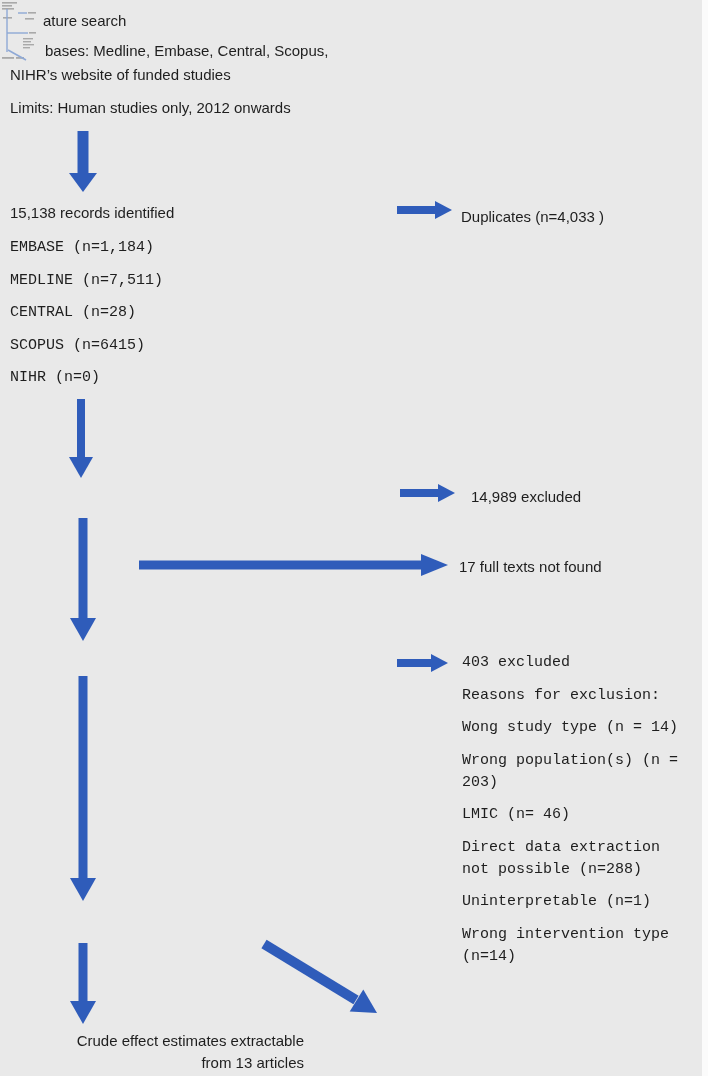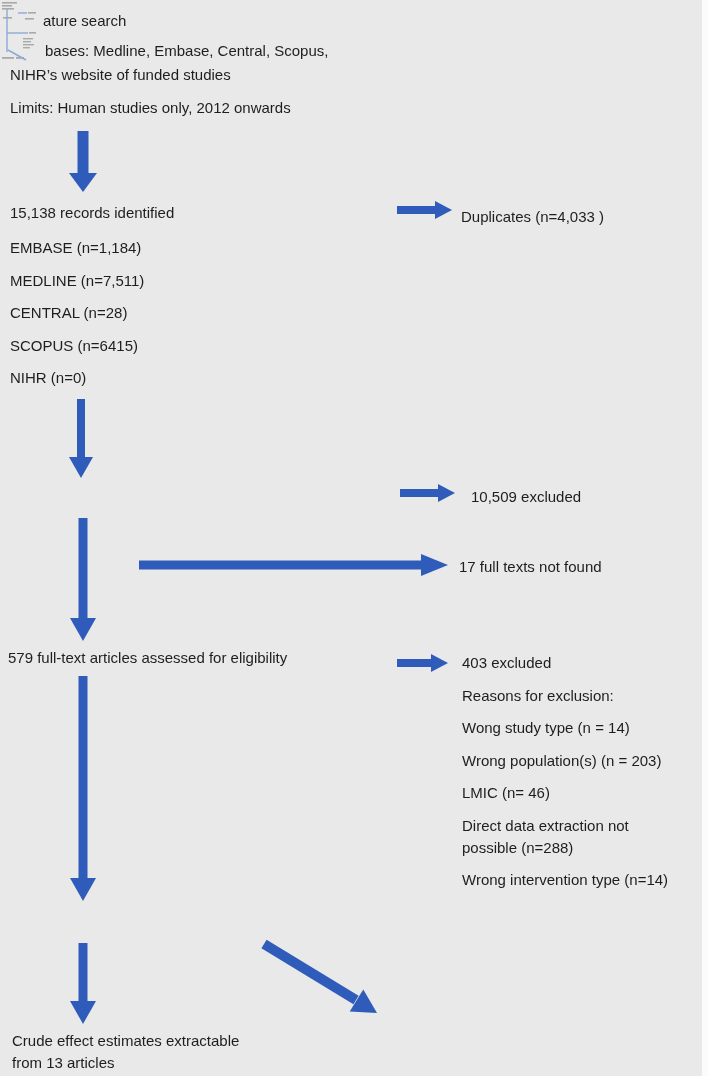--- a/index.html
+++ b/index.html
@@ -4,24 +4,24 @@
 <style>
   html,body { margin:0; padding:0; }
   body { width:708px; height:1076px; font-family:"Liberation Sans", sans-serif; }
   .canvas {
     position:relative; width:708px; height:1076px;
     background:#e9e9e9; color:#1e1e1e; overflow:hidden;
     font-size:15px; line-height:20px;
   }
   .t { position:absolute; white-space:nowrap; }
   .abs { position:absolute; }
-  .col { position:absolute; }
+  .col { position:absolute;font-family:Liberation Mono, monospace; }
   .col > div { line-height:22px; margin-bottom:10.5px; }
   .wrapcol { line-height:22px; }
-  .wrapcol span { display:block; }
+  .wrapcol span { display:block;text-align:right; }
   .edge-right { position:absolute; right:0; top:0; width:6px; height:1076px; background:#fbfbfb; }
   svg { display:block; }
   .art-gray { fill:#a9a9a9; }
 </style>
 </head>
 <body>
 
 <div class="canvas">
 
   <svg class="abs" style="left:0;top:0" width="44" height="64" viewBox="0 0 44 64">
@@ -71,46 +71,46 @@
 
   <svg class="abs" style="left:66px; top:399px" width="30" height="80">
     <line x1="15" y1="0" x2="15" y2="60" stroke-width="8" stroke="#2f5cba"></line>
     <polygon points="3,58 27,58 15,79" fill="#2f5cba"></polygon>
   </svg>
 
   <svg class="abs" style="left:400px; top:484px" width="56" height="18">
     <line x1="0" y1="9" x2="40" y2="9" stroke-width="8" stroke="#2f5cba"></line>
     <polygon points="38,0 38,18 55,9" fill="#2f5cba"></polygon>
   </svg>
-  <div class="t" style="left:471px; top:487px">10,509 excluded</div>
+  <div class="t" style="left:471px; top:487px">14,989 excluded</div>
 
   <svg class="abs" style="left:68px; top:518px" width="30" height="124">
     <line x1="15" y1="0" x2="15" y2="102" stroke-width="9" stroke="#2f5cba"></line>
     <polygon points="2,100 28,100 15,123" fill="#2f5cba"></polygon>
   </svg>
 
   <svg class="abs" style="left:139px; top:553px" width="310" height="24">
     <line x1="0" y1="12" x2="284" y2="12" stroke-width="9" stroke="#2f5cba"></line>
     <polygon points="282,1 282,23 309,12" fill="#2f5cba"></polygon>
   </svg>
   <div class="t" style="left:459px; top:557px">17 full texts not found</div>
 
-  <div class="t" style="left:8px; top:648px">579 full-text articles assessed for eligibility</div>
   <svg class="abs" style="left:397px; top:654px" width="52" height="18">
     <line x1="0" y1="9" x2="36" y2="9" stroke-width="8" stroke="#2f5cba"></line>
     <polygon points="34,0 34,18 51,9" fill="#2f5cba"></polygon>
   </svg>
 
   <div class="col" style="left:462px; top:652px; width:225px">
     <div>403 excluded</div>
     <div>Reasons for exclusion:</div>
     <div>Wong study type (n = 14)</div>
     <div>Wrong population(s) (n = 203)</div>
     <div>LMIC (n= 46)</div>
     <div>Direct data extraction not possible (n=288)</div>
+    <div>Uninterpretable (n=1)</div>
     <div>Wrong intervention type (n=14)</div>
   </div>
 
   <svg class="abs" style="left:68px; top:676px" width="30" height="226">
     <line x1="15" y1="0" x2="15" y2="204" stroke-width="9" stroke="#2f5cba"></line>
     <polygon points="2,202 28,202 15,225" fill="#2f5cba"></polygon>
   </svg>
 
 
   <svg class="abs" style="left:68px; top:943px" width="30" height="82">

